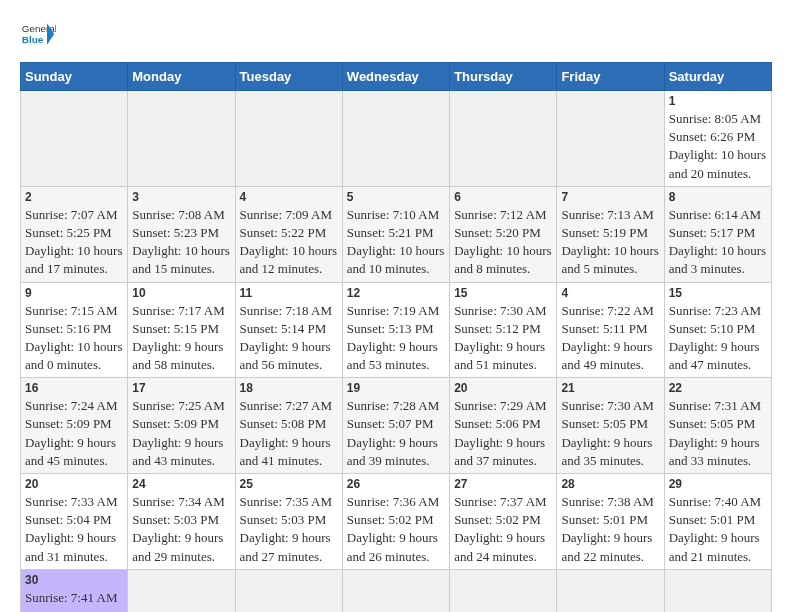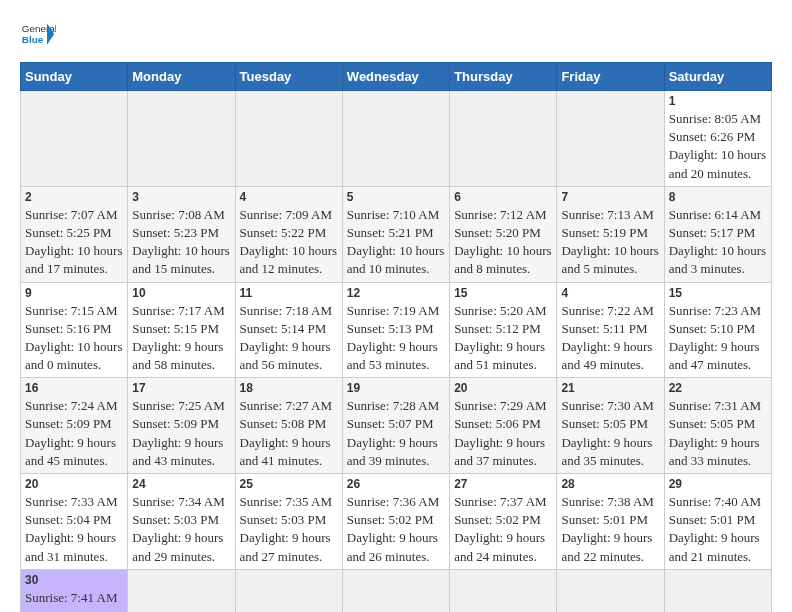--- a/index.html
+++ b/index.html
@@ -208,21 +208,21 @@
           </td>
           <td>
             <span class="day-num">12</span>
             <div class="day-info">Sunrise: 7:19 AM
 Sunset: 5:13 PM
 Daylight: 9 hours
 and 53 minutes.</div>
           </td>
           <td>
             <span class="day-num">15</span>
-            <div class="day-info">Sunrise: 5:20 AM
+            <div class="day-info">Sunrise: 7:30 AM
 Sunset: 5:12 PM
 Daylight: 9 hours
 and 51 minutes.</div>
           </td>
           <td>
             <span class="day-num">4</span>
             <div class="day-info">Sunrise: 7:22 AM
 Sunset: 5:11 PM
 Daylight: 9 hours
 and 49 minutes.</div>

